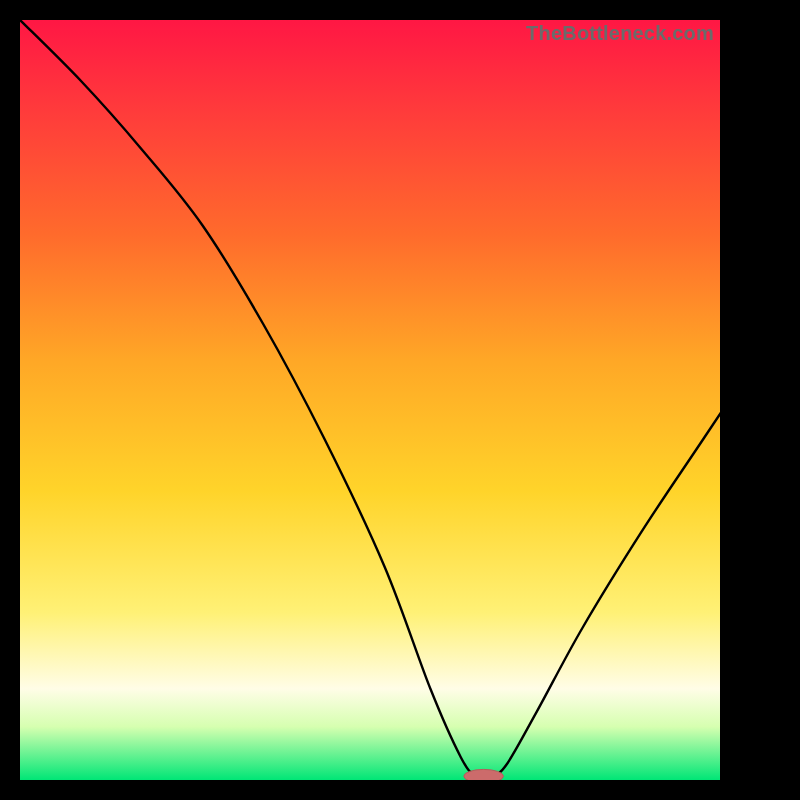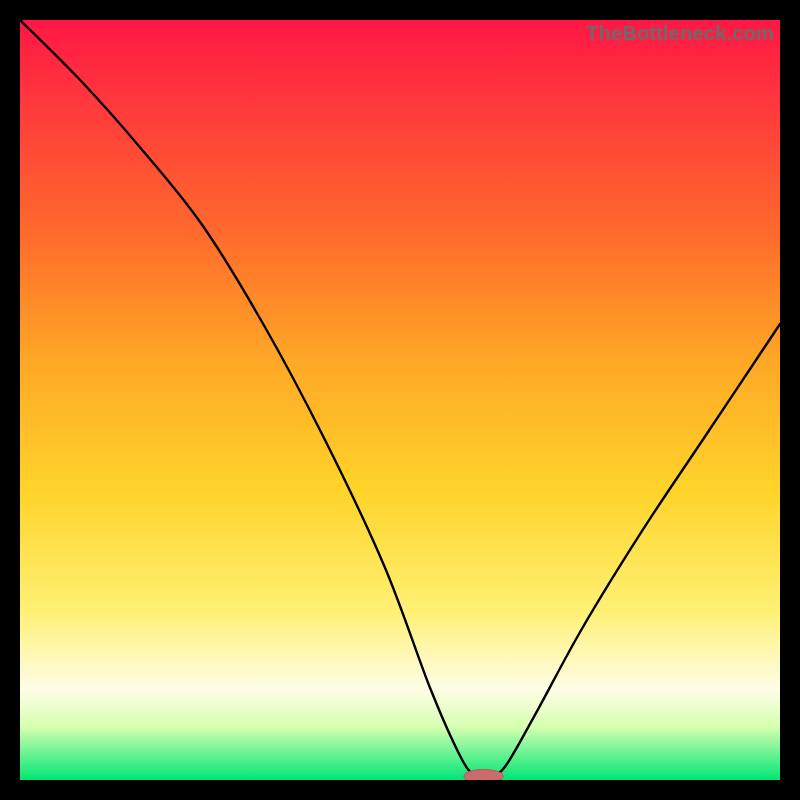--- a/index.html
+++ b/index.html
@@ -13,21 +13,21 @@
   .frame {
     position: relative;
     width: 800px;
     height: 800px;
     background: #000;
   }
   .plot-area {
     position: absolute;
     left: 20px;
     top: 20px;
-    width: 760px;
+    width: 700px;
     height: 760px;
     background: linear-gradient(to bottom,
       #ff1744 0%,
       #ff3b3b 12%,
       #ff6a2c 28%,
       #ffa826 45%,
       #ffd42a 62%,
       #fff176 78%,
       #fffde7 88%,
       #d6ffb0 93%,

